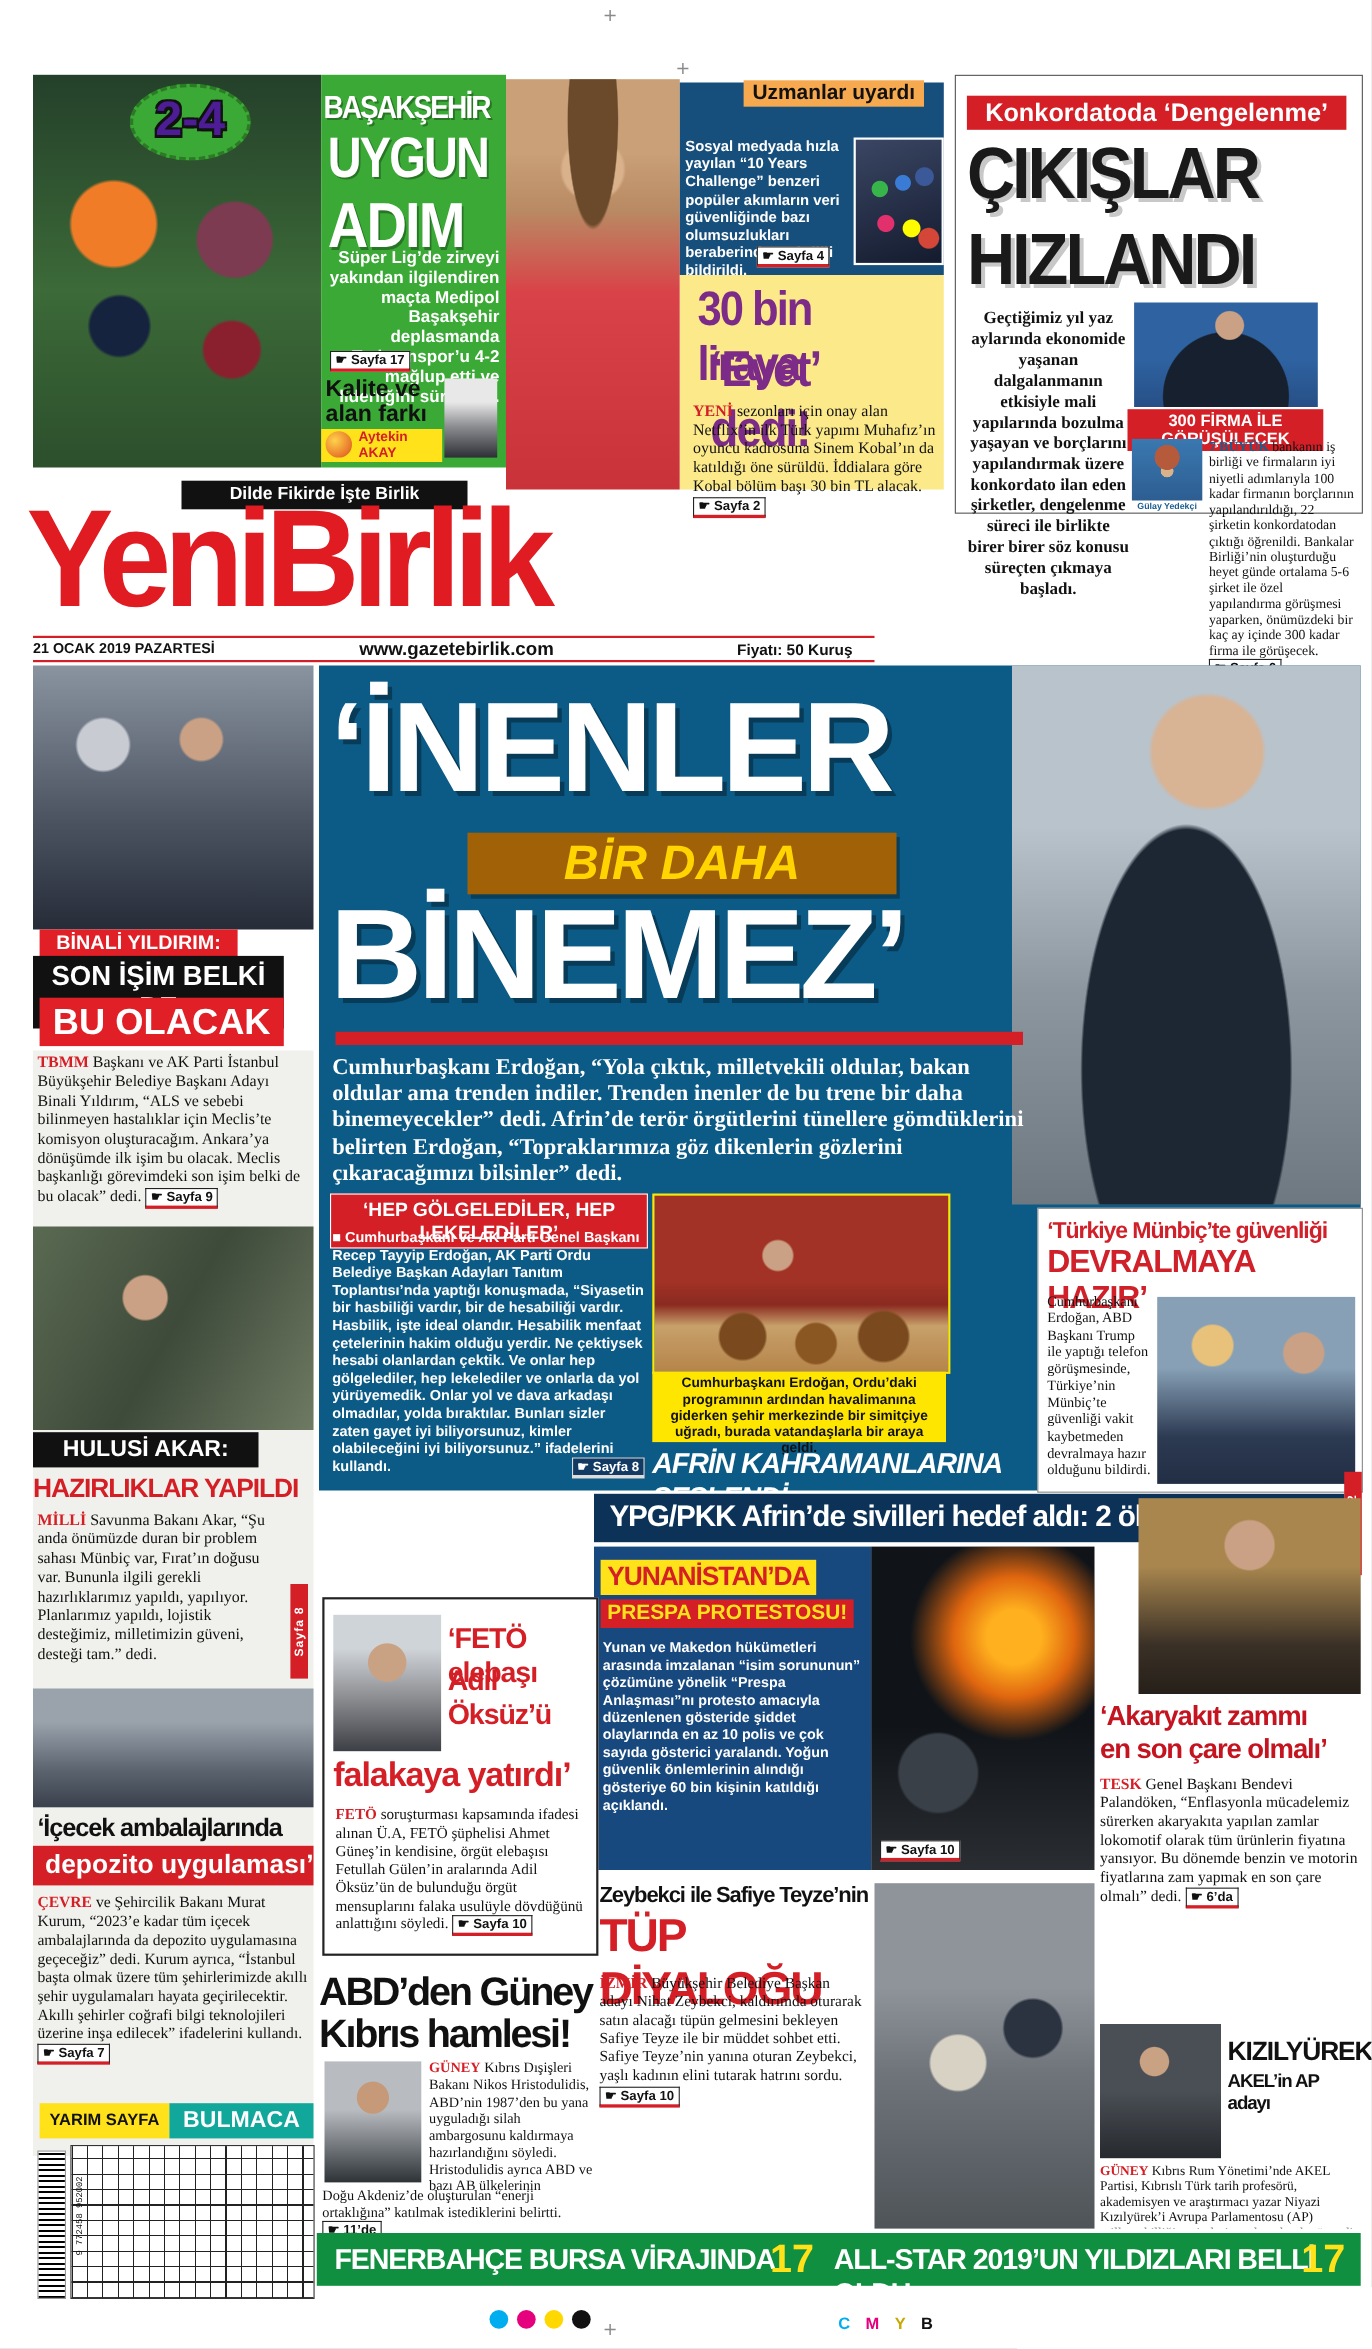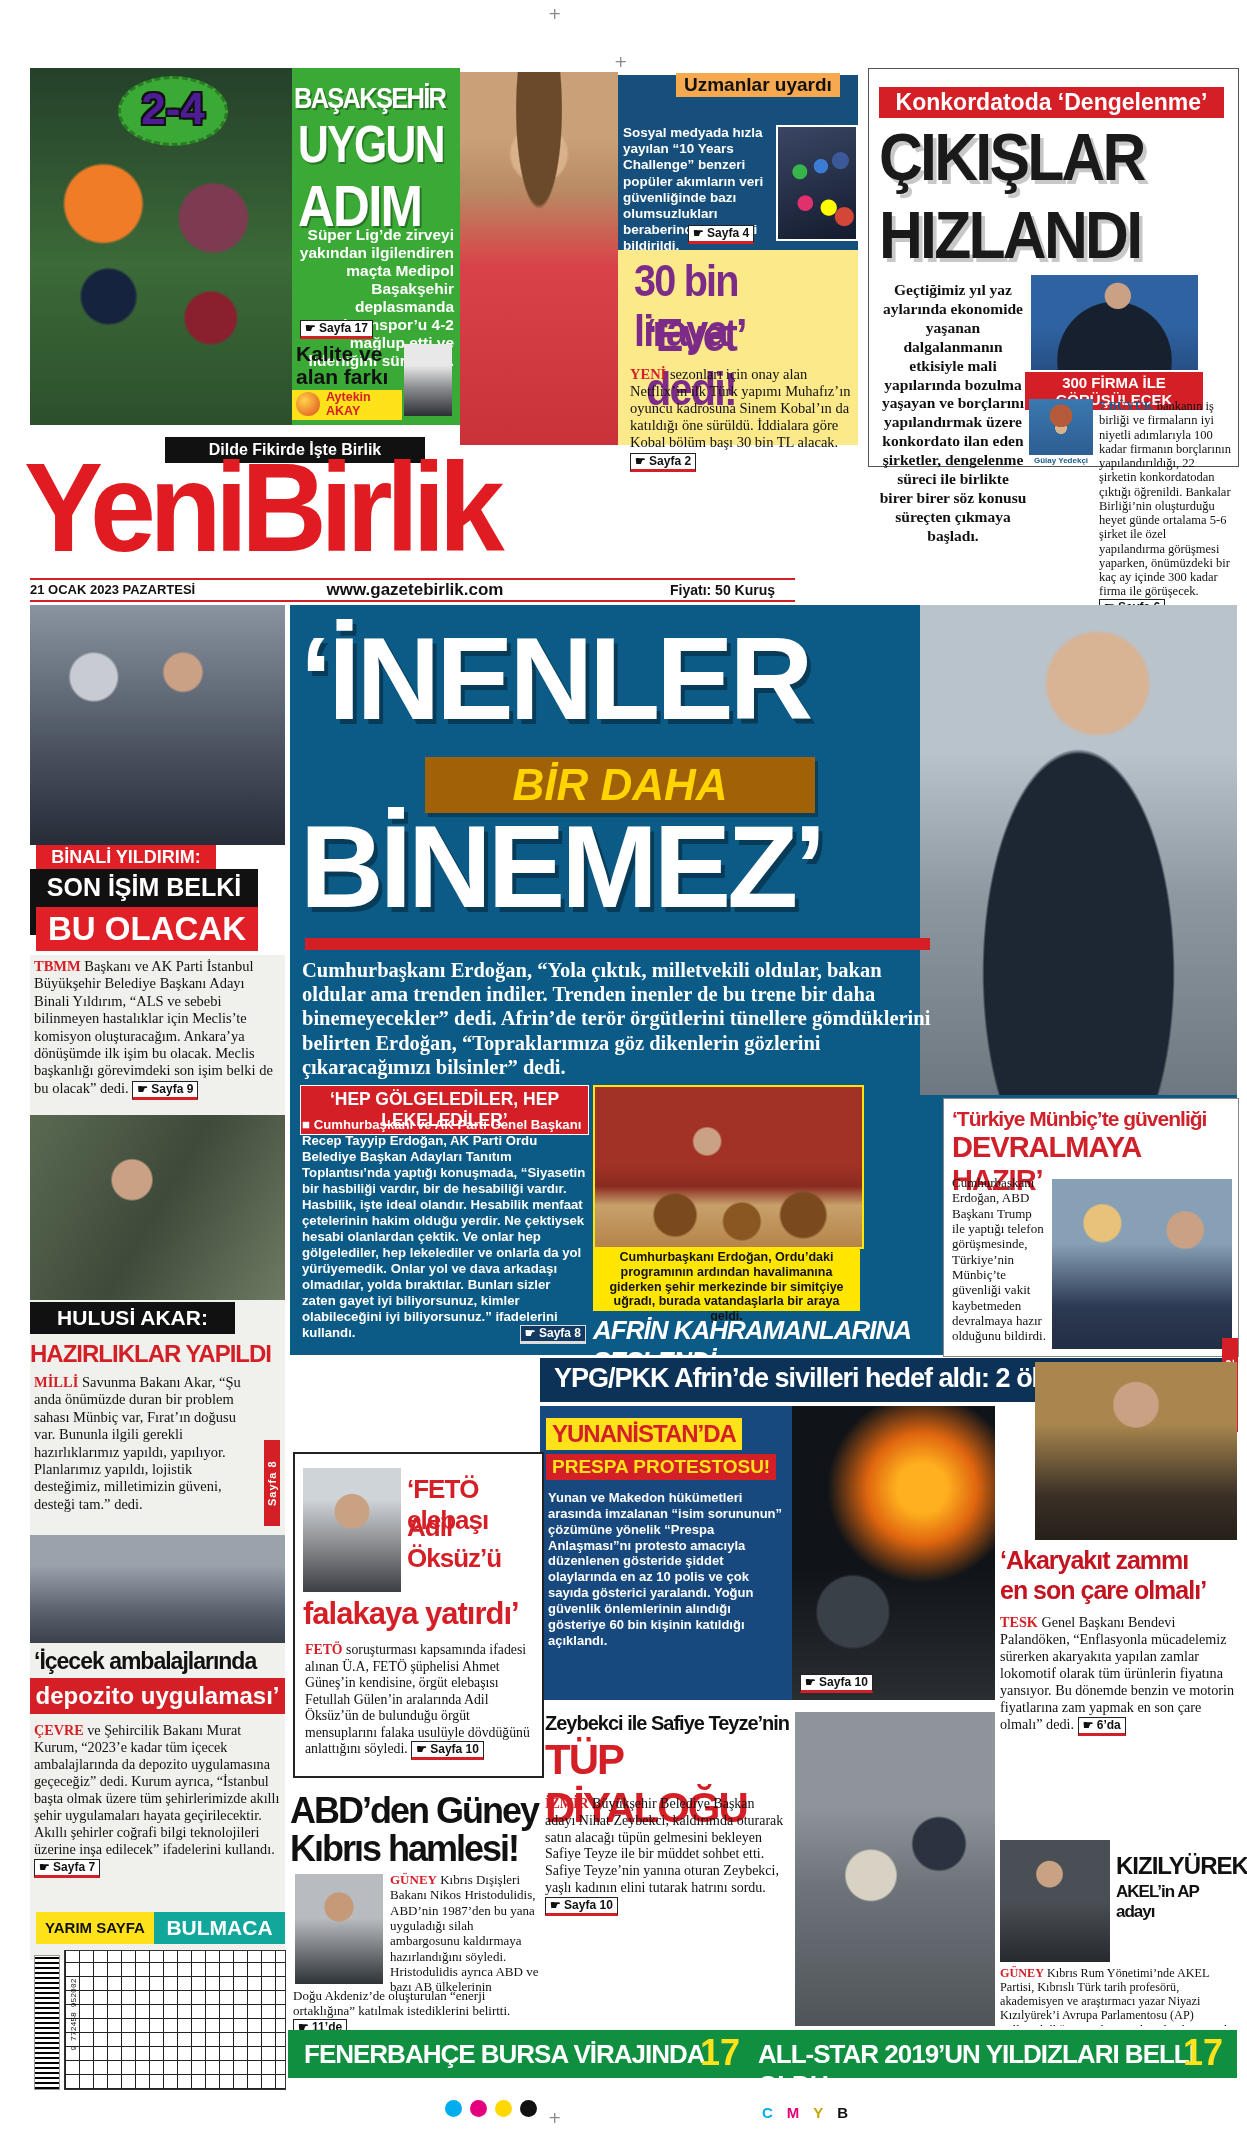--- a/index.html
+++ b/index.html
@@ -141,21 +141,21 @@
     <div class="abs" style="left:160px;top:387px;width:64px;font-size:8px;font-weight:bold;color:#1b5e8d;text-align:center;">Gülay Yedekçi</div>
     <div class="abs serif" style="left:230px;top:330px;width:132px;font-size:12.5px;line-height:1.14;color:#111;">
       <span class="lead blue">7 BÜYÜK</span><span> bankanın iş birliği ve firmaların iyi niyetli adımlarıyla 100 kadar firmanın borçlarının yapılandırıldığı, 22 şirketin konkordatodan çıktığı öğrenildi. Bankalar Birliği’nin oluşturduğu heyet günde ortalama 5-6 şirket ile özel yapılandırma görüşmesi yaparken, önümüzdeki bir kaç ay içinde 300 kadar firma ile görüşecek.</span>
       <span class="pref"><span class="ptr">☛</span> <span>Sayfa 6</span></span>
     </div>
   </div>
 
   <div class="abs" style="left:165px;top:437px;width:260px;height:26px;background:#111;color:#fff;font-weight:bold;font-size:16px;text-align:center;line-height:26px;">Dilde Fikirde İşte Birlik</div>
   <div class="abs" style="left:24px;top:438px;width:790px;height:140px;font-weight:900;font-size:126px;letter-spacing:-7px;color:#e01b22;transform:scaleX(.94);transform-origin:0 50%;line-height:140px;">YeniBirlik</div>
   <div class="abs" style="left:30px;top:578px;width:765px;height:2px;background:#d51f26;"></div>
-  <div class="abs" style="left:30px;top:582px;width:220px;font-weight:bold;font-size:13px;color:#111;">21 OCAK 2023 PAZARTESİ</div>
+  <div class="abs" style="left:30px;top:582px;width:220px;font-weight:bold;font-size:13px;color:#111;">21 OCAK 2019 PAZARTESİ</div>
   <div class="abs" style="left:300px;top:580px;width:230px;font-weight:bold;font-size:17px;text-align:center;color:#111;">www.gazetebirlik.com</div>
   <div class="abs" style="left:650px;top:582px;width:145px;font-weight:bold;font-size:14px;text-align:center;color:#111;">Fiyatı: 50 Kuruş</div>
   <div class="abs" style="left:30px;top:600px;width:765px;height:2px;background:#d51f26;"></div>
 
   <div class="abs" style="left:290px;top:605px;width:947px;height:750px;background:#0b5b86;"></div>
   <div class="ph ph-erdogan" style="left:920px;top:605px;width:317px;height:490px;"></div>
   <div class="abs wt" style="left:300px;top:612px;width:640px;font-weight:900;font-size:116px;letter-spacing:-4px;text-shadow:4px 5px 0 rgba(0,0,0,.35);">‘İNENLER</div>
   <div class="abs" style="left:425px;top:757px;width:390px;height:56px;background:#a16207;text-align:center;box-shadow:3px 4px 0 rgba(0,0,0,.3);">
     <span style="font-style:italic;font-weight:900;font-size:44px;color:#ffd400;line-height:56px;">BİR DAHA</span>
   </div>
@@ -198,21 +198,21 @@
   <div class="ph ph-akar" style="left:30px;top:1115px;width:255px;height:185px;"></div>
   <div class="abs" style="left:30px;top:1302px;width:205px;background:#111;color:#fff;font-weight:900;font-size:21px;text-align:center;padding:4px 0;">HULUSİ AKAR:</div>
   <div class="abs" style="left:30px;top:1340px;width:255px;font-weight:900;font-size:24px;letter-spacing:-1px;color:#d51f26;">HAZIRLIKLAR YAPILDI</div>
   <div class="abs serif" style="left:34px;top:1374px;width:226px;font-size:14.5px;line-height:1.2;color:#111;">
     <span class="lead">MİLLİ</span><span> Savunma Bakanı Akar, “Şu anda önümüzde duran bir problem sahası Münbiç var, Fırat’ın doğusu var. Bununla ilgili gerekli hazırlıklarımız yapıldı, yapılıyor. Planlarımız yapıldı, lojistik desteğimiz, milletimizin güveni, desteği tam.” dedi.</span>
   </div>
   <div class="vtab" style="left:264px;top:1440px;height:78px;">Sayfa 8</div>
 
   <div class="ph ph-group" style="left:30px;top:1535px;width:255px;height:108px;"></div>
   <div class="abs" style="left:34px;top:1648px;width:252px;font-weight:900;font-size:23px;letter-spacing:-1px;color:#111;">‘İçecek ambalajlarında</div>
-  <div class="abs" style="left:30px;top:1678px;width:255px;background:#d51f26;color:#fff;font-weight:900;font-size:24px;text-align:center;padding:4px 0;">depozito uygulaması’</div>
+  <div class="abs" style="left:30px;top:1678px;width:255px;background:#d51f26;color:#fff;font-weight:900;font-size:24px;text-align:right;padding:4px 0;">depozito uygulaması’</div>
   <div class="abs serif" style="left:34px;top:1722px;width:248px;font-size:14.2px;line-height:1.2;color:#111;">
     <span class="lead">ÇEVRE</span><span> ve Şehircilik Bakanı Murat Kurum, “2023’e kadar tüm içecek ambalajlarında da depozito uygulamasına geçeceğiz” dedi. Kurum ayrıca, “İstanbul başta olmak üzere tüm şehirlerimizde akıllı şehir uygulamaları hayata geçirilecektir. Akıllı şehirler coğrafi bilgi teknolojileri üzerine inşa edilecek” ifadelerini kullandı.</span>
     <span class="pref"><span class="ptr">☛</span> <span>Sayfa 7</span></span>
   </div>
   <div class="abs" style="left:36px;top:1912px;width:118px;height:32px;background:#ffe21a;color:#111;font-weight:900;font-size:15px;text-align:center;line-height:32px;">YARIM SAYFA</div>
   <div class="abs" style="left:154px;top:1912px;width:131px;height:32px;background:#12a79b;color:#fff;font-weight:900;font-size:21px;text-align:center;line-height:32px;">BULMACA</div>
   <div class="ph ph-crossword" style="left:64px;top:1950px;width:220px;height:138px;"></div>
   <div class="ph ph-barcode" style="left:34px;top:1955px;width:24px;height:133px;"></div>
   <div class="abs" style="left:18px;top:2010px;font:8px 'Liberation Mono',monospace;color:#111;transform:rotate(-90deg);transform-origin:50% 50%;width:110px;text-align:center;">9 772458 952002</div>
 

